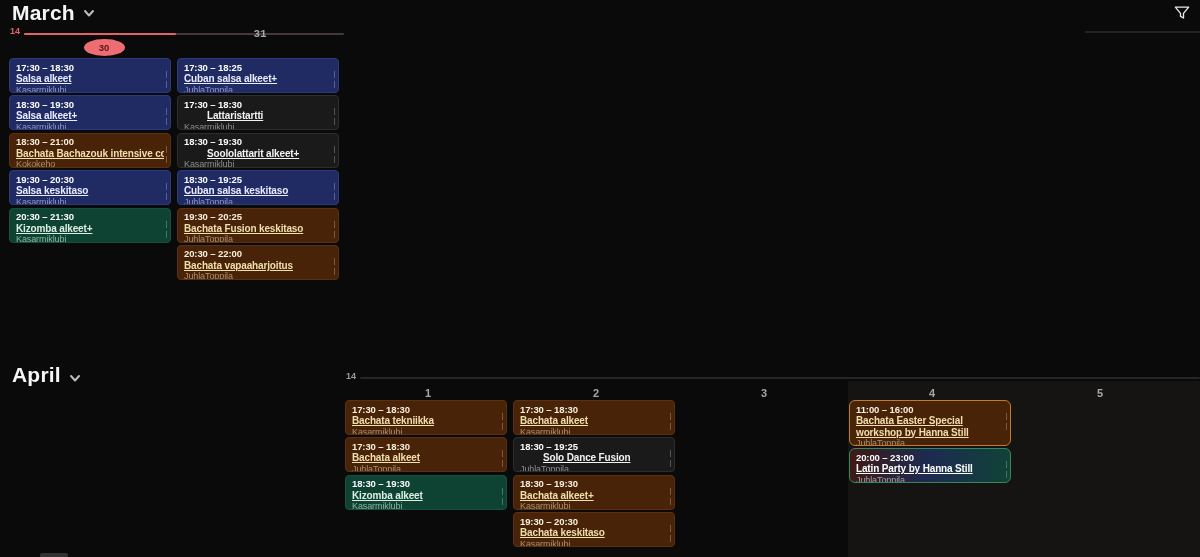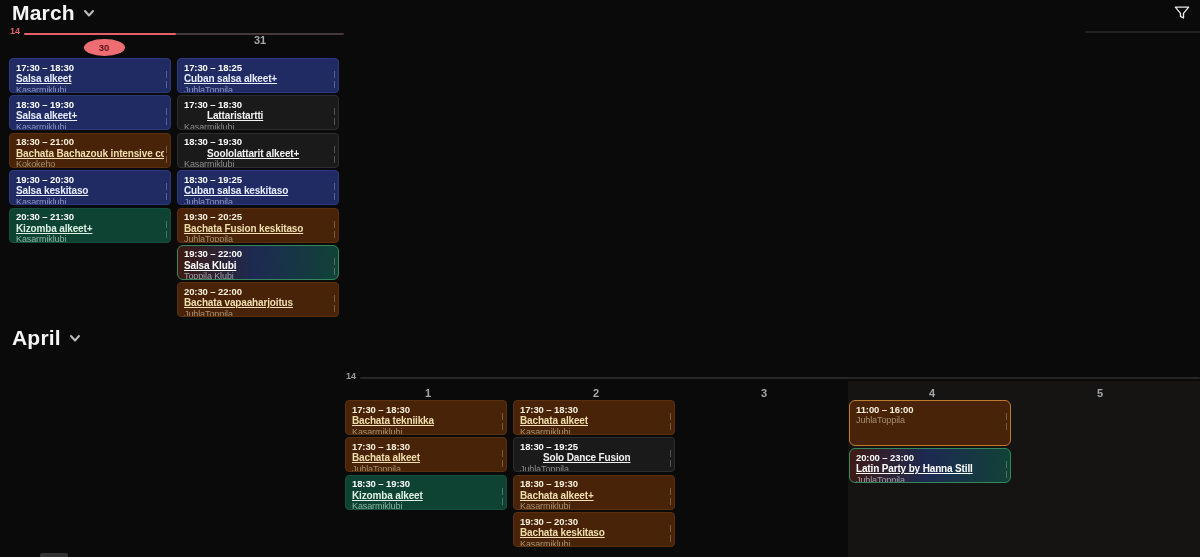--- a/index.html
+++ b/index.html
@@ -136,21 +136,21 @@
           <div class="ev-time">19:30 – 20:30</div>
           <div class="ev-title">Salsa keskitaso</div>
           <div class="ev-loc">Kasarmiklubi</div>
         </div>
         <div class="ev-card ev-green">
           <div class="ev-time">20:30 – 21:30</div>
           <div class="ev-title">Kizomba alkeet+</div>
           <div class="ev-loc">Kasarmiklubi</div>
         </div>
       </div>
-      <div class="day-num" style="left: 240px; top: 34px;">31</div>
+      <div class="day-num" style="left: 240px; top: 28px; font-family: Liberation Mono, monospace;">31</div>
       <div class="day-col" style="left: 176px; top: 58px;">
         <div class="ev-card ev-navy">
           <div class="ev-time">17:30 – 18:25</div>
           <div class="ev-title">Cuban salsa alkeet+</div>
           <div class="ev-loc">JuhlaToppila</div>
         </div>
         <div class="ev-card ev-dark">
           <div class="ev-time">17:30 – 18:30</div>
           <div class="ev-title">Lattaristartti</div>
           <div class="ev-loc">Kasarmiklubi</div>
@@ -163,32 +163,27 @@
         <div class="ev-card ev-navy">
           <div class="ev-time">18:30 – 19:25</div>
           <div class="ev-title">Cuban salsa keskitaso</div>
           <div class="ev-loc">JuhlaToppila</div>
         </div>
         <div class="ev-card ev-brown">
           <div class="ev-time">19:30 – 20:25</div>
           <div class="ev-title">Bachata Fusion keskitaso</div>
           <div class="ev-loc">JuhlaToppila</div>
         </div>
-        <div class="ev-card ev-gradient">
-          <div class="ev-time">19:30 – 22:00</div>
-          <div class="ev-title">Salsa Klubi</div>
-          <div class="ev-loc">Toppila Klubi</div>
-        </div>
         <div class="ev-card ev-brown">
           <div class="ev-time">20:30 – 22:00</div>
           <div class="ev-title">Bachata vapaaharjoitus</div>
           <div class="ev-loc">JuhlaToppila</div>
         </div>
       </div>
-      <button class="month-header" style="top: 326px;">
+      <button class="month-header" style="top: 363px; align-items: flex-end;">
         <span class="month-title">April</span>
         <span><svg class="chev" viewBox="0 0 12 12">
             <polyline points="2,4 6,8.5 10,4"></polyline>
           </svg></span>
       </button>
       <span class="week-label gray" style="left: 346px; top: 371px;">14</span>
       <div class="week-line base-april" style="left: 360px; top: 377px; width: 840px;"></div>
       <div class="day-num" style="left: 408px; top: 387px;">1</div>
       <div class="day-col" style="left: 344px; top: 400px;">
         <div class="ev-card ev-brown">
@@ -229,20 +224,21 @@
           <div class="ev-title">Bachata keskitaso</div>
           <div class="ev-loc">Kasarmiklubi</div>
         </div>
       </div>
       <div class="day-num" style="left: 744px; top: 387px;">3</div>
       <div class="day-col" style="left: 680px; top: 400px;"></div>
       <div class="day-num" style="left: 912px; top: 387px;">4</div>
       <div class="day-col" style="left: 848px; top: 400px;">
         <div class="ev-card ev-brown ev-outlined tall">
           <div class="ev-time">11:00 – 16:00</div>
+          <div class="ev-title">Bachata Easter Special workshop by Hanna Still</div>
           <div class="ev-loc">JuhlaToppila</div>
         </div>
         <div class="ev-card ev-gradient">
           <div class="ev-time">20:00 – 23:00</div>
           <div class="ev-title">Latin Party by Hanna Still</div>
           <div class="ev-loc">JuhlaToppila</div>
         </div>
       </div>
       <div class="day-num" style="left: 1080px; top: 387px;">5</div>
       <div class="day-col" style="left: 1016px; top: 400px;"></div>

